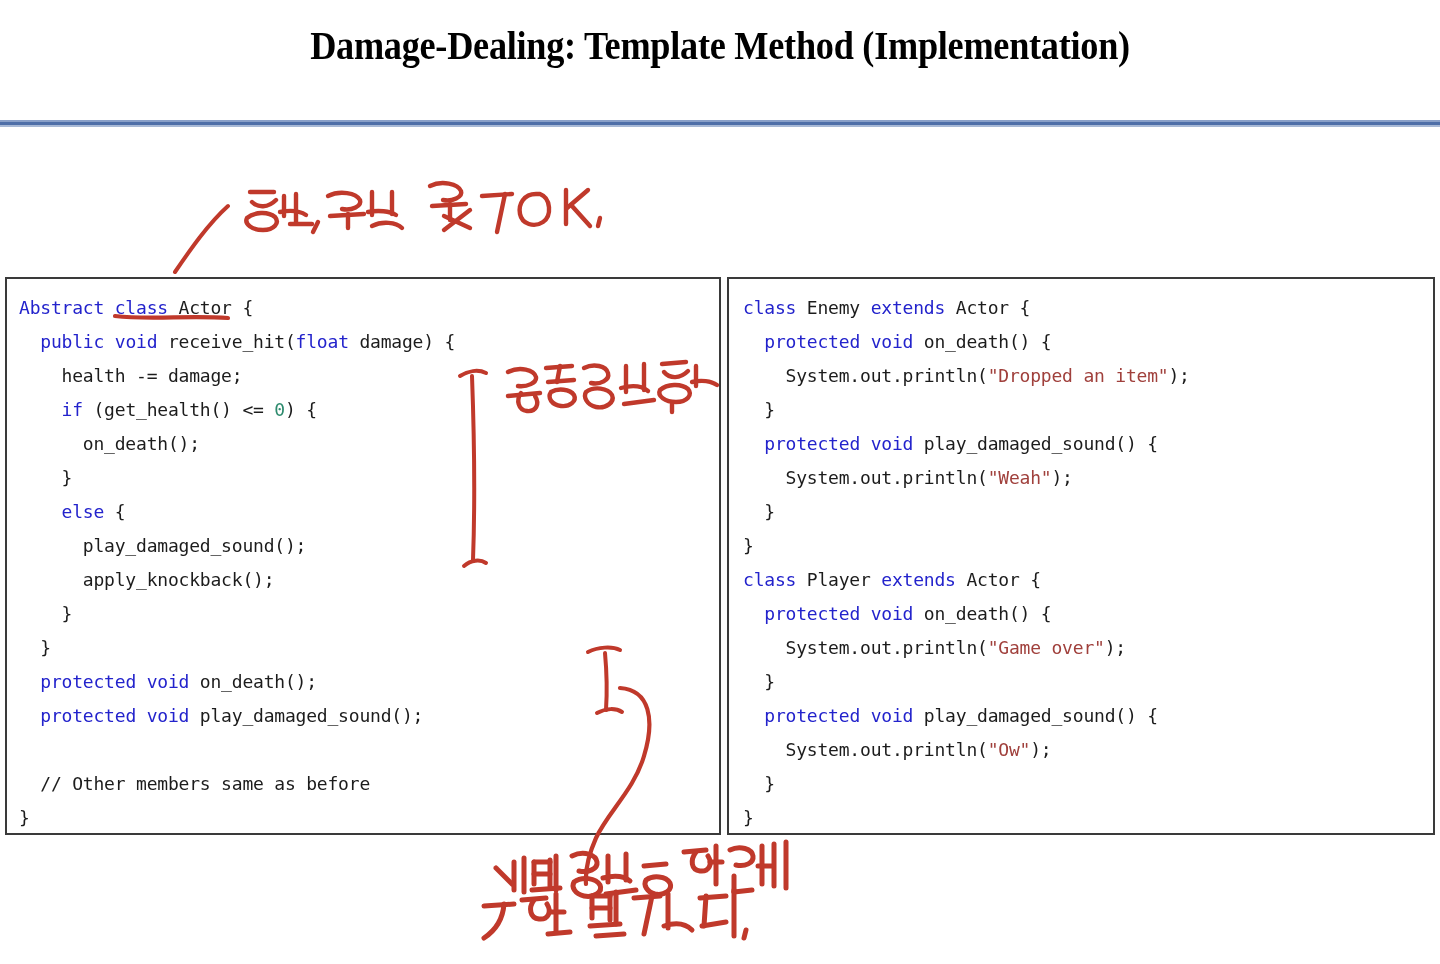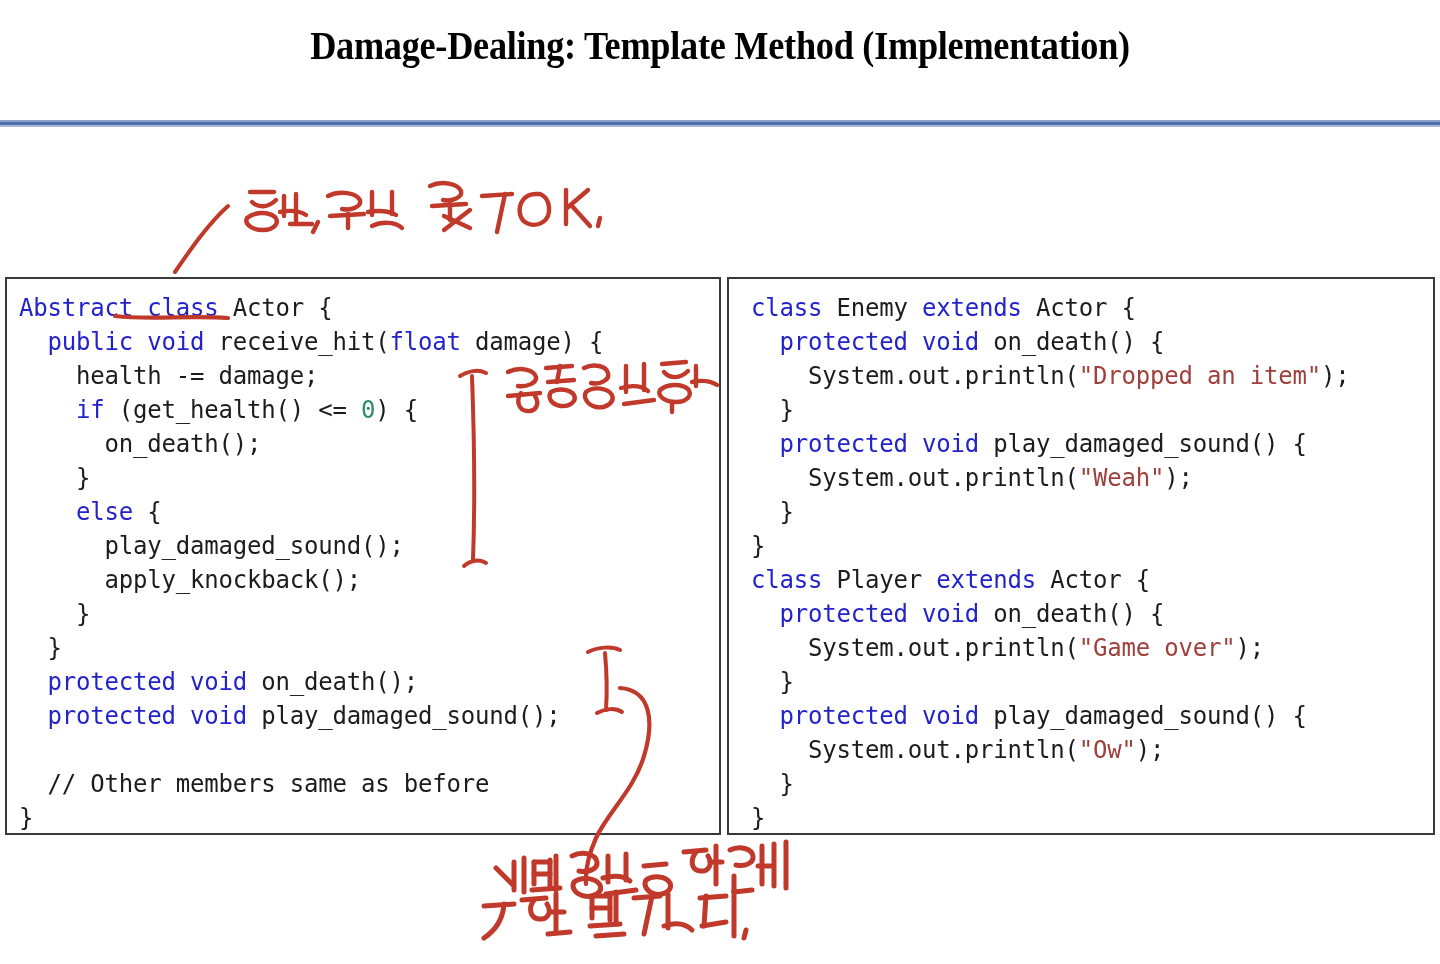--- a/index.html
+++ b/index.html
@@ -61,27 +61,27 @@
     background: #ffffff;
     overflow: hidden;
   }
   #panel-left  { left: 5px;   top: 277px; width: 716px; height: 558px; }
   #panel-right { left: 727px; top: 277px; width: 708px; height: 558px; }
 
   .code-block {
     margin: 0;
     padding: 12px 0 0 12px;
     font-family: "DejaVu Sans Mono", "Liberation Mono", monospace;
-    font-size: 24px;
+    font-size: 18px;
     line-height: 34px;
     color: #1c1c1c;
     white-space: pre;
     letter-spacing: -0.2px;
   }
-  #panel-right .code-block { padding-left: 22px; }
+  #panel-right .code-block { padding-left: 14px; }
 
   .kw   { color: #2323cc; }
   .num  { color: #2e8b6e; }
   .str  { color: #a0403c; }
   .cmt  { color: #1c1c1c; }
   .plain{ color: #1c1c1c; }
 
   
   #ink-layer {
     position: absolute;

